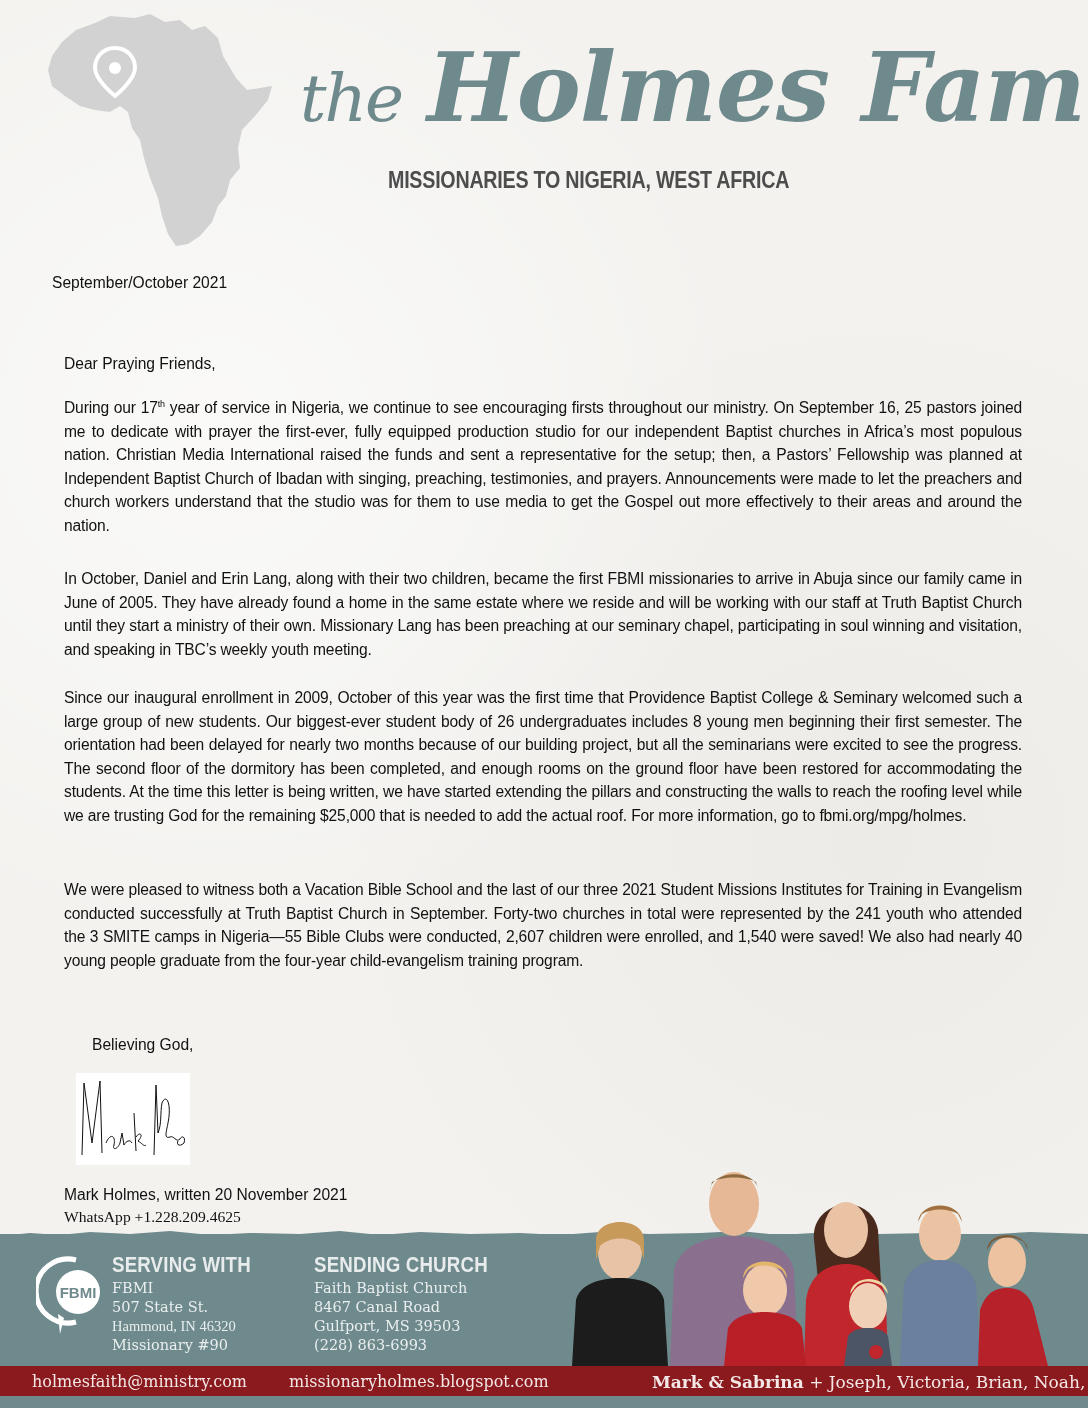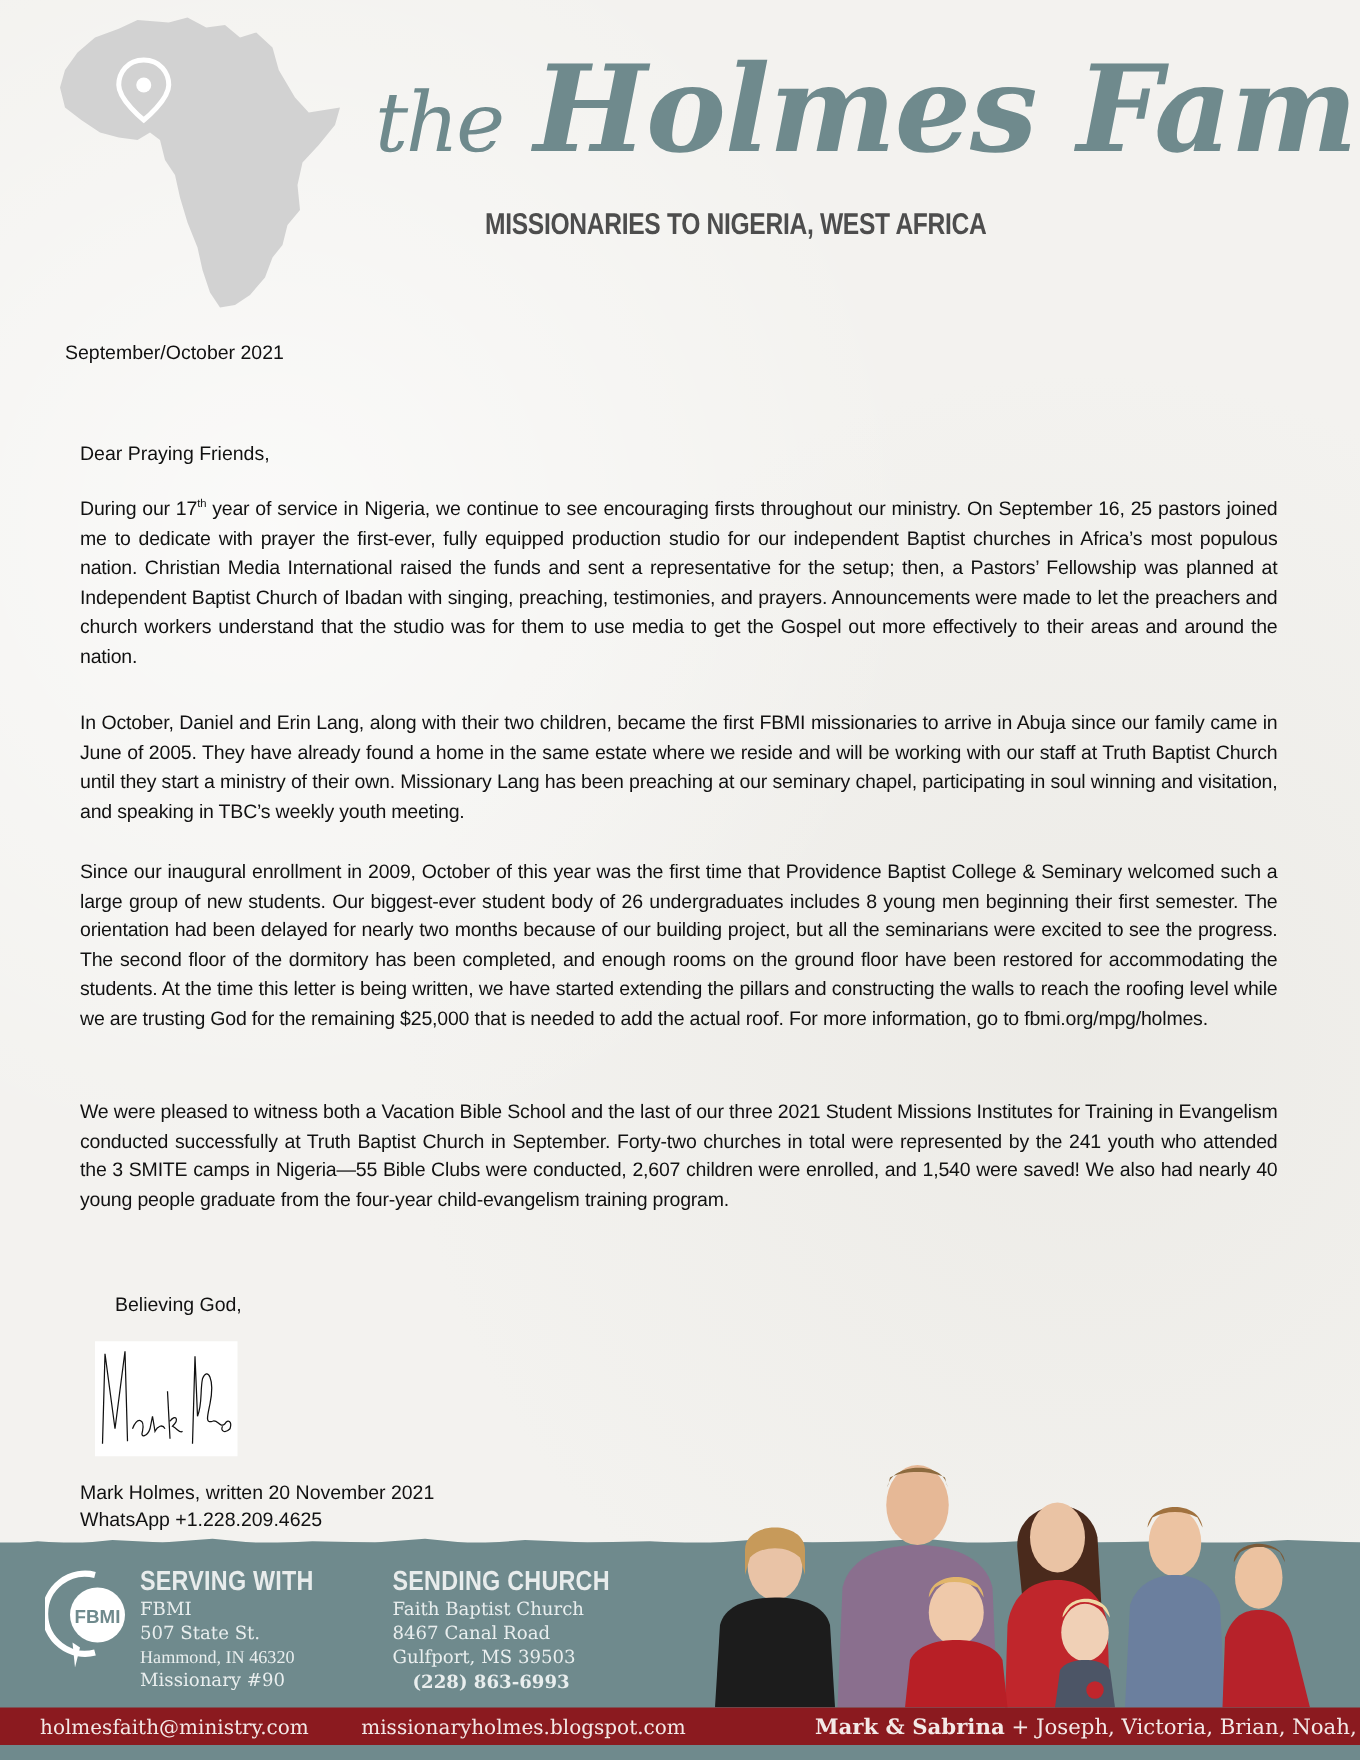--- a/index.html
+++ b/index.html
@@ -42,21 +42,21 @@
   .p2 { top: 567px; }
   .p3 { top: 686px; }
   .p4 { top: 878px; }
   .closing { position: absolute; left: 64px; top: 1036px; font-size: 15.6px; margin-left: 28px; }
 
   .signature {
     position: absolute; left: 76px; top: 1073px; width: 114px; height: 92px;
     background: #ffffff;
   }
   .sig-name { position: absolute; left: 64px; top: 1184px; font-size: 15.6px; line-height: 22px; }
-  .sig-phone { position: absolute; left: 64px; top: 1206px; font-size: 15.6px; line-height: 22px; }
+  .sig-phone { position: absolute; left: 64px; top: 1206px; font-size: 15.6px; line-height: 22px; font-family: Liberation Serif, serif; }
 
   
   .footer-band {
     position: absolute; left: 0; top: 1234px; width: 1088px; height: 174px;
     background: #6f8a8d;
   }
   .torn-edge { position: absolute; left: 0; top: 1226px; width: 1088px; height: 16px; }
   .fbmi-logo { position: absolute; left: 36px; top: 1256px; width: 70px; height: 78px; }
   .col-head {
     position: absolute; font-family: "Liberation Sans", sans-serif; font-weight: bold;
@@ -140,21 +140,21 @@
 <div class="col-head serving-head">SERVING WITH</div>
 <div class="col-line" style="left:112px; top:1279px;">FBMI</div>
 <div class="col-line" style="left:112px; top:1298px;">507 State St.</div>
 <div class="col-line" style="left:112px; top:1317px;font-family:Liberation Serif, serif;">Hammond, IN 46320</div>
 <div class="col-line" style="left:112px; top:1336px;">Missionary #90</div>
 
 <div class="col-head sending-head">SENDING CHURCH</div>
 <div class="col-line" style="left:314px; top:1279px;">Faith Baptist Church</div>
 <div class="col-line" style="left:314px; top:1298px;">8467 Canal Road</div>
 <div class="col-line" style="left:314px; top:1317px;">Gulfport, MS 39503</div>
-<div class="col-line" style="left:330px; top:1336px;font-weight:bold;">(228) 863-6993</div>
+<div class="col-line" style="left:314px; top:1336px;">(228) 863-6993</div>
 
 <svg class="photo" viewBox="0 0 500 206">
 
   <ellipse cx="60" cy="92" rx="22" ry="28" fill="#e9c3a6"></ellipse>
   <path d="M36 80 C36 56 84 56 84 80 L84 100 L80 86 C70 76 50 76 40 86 L36 100 Z" fill="#c79a5a"></path>
   <path d="M12 206 L16 140 C20 124 40 118 60 118 C80 118 100 124 104 140 L108 206 Z" fill="#1c1c1c"></path>
 
   <ellipse cx="174" cy="44" rx="25" ry="32" fill="#e6b896"></ellipse>
   <path d="M150 30 C152 10 196 8 198 30 L196 22 C186 16 162 16 152 22 Z" fill="#8c6a3e"></path>
   <path d="M110 206 L114 110 C120 84 150 76 174 76 C198 76 228 84 234 110 L238 206 Z" fill="#8a6f8e"></path>

